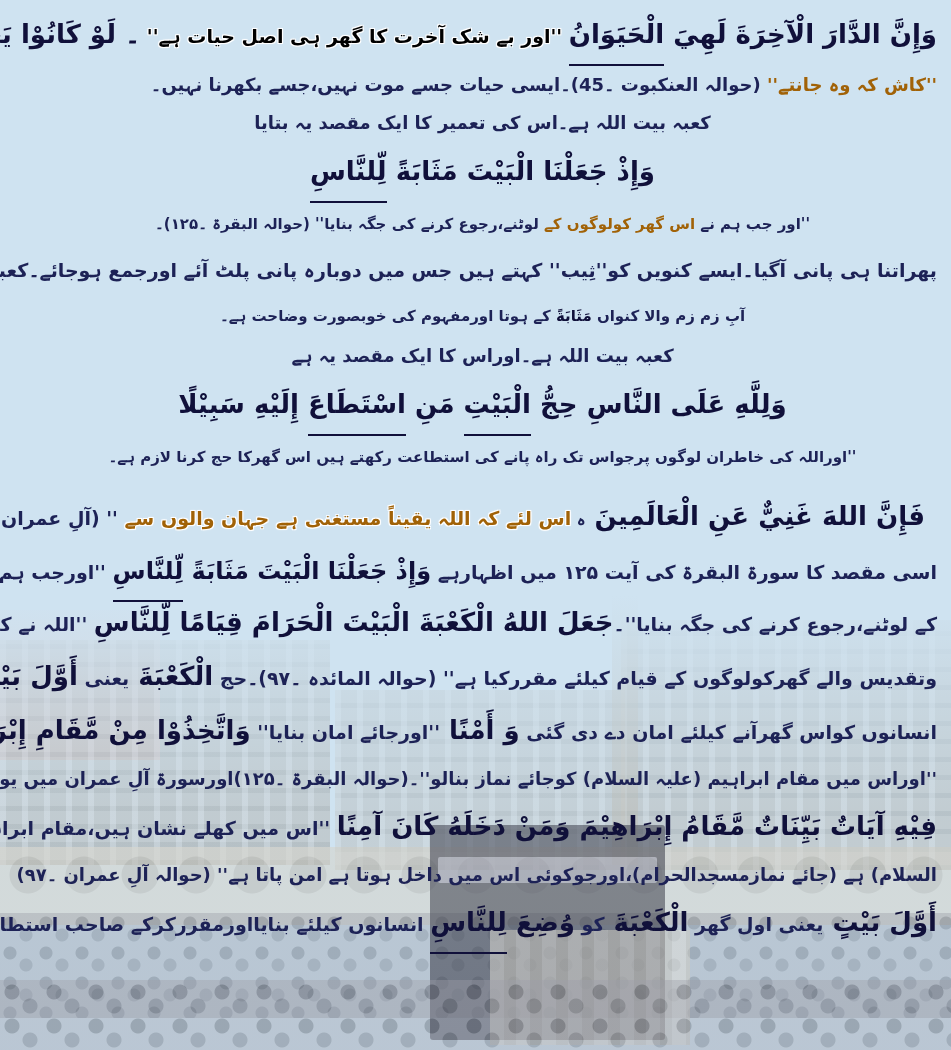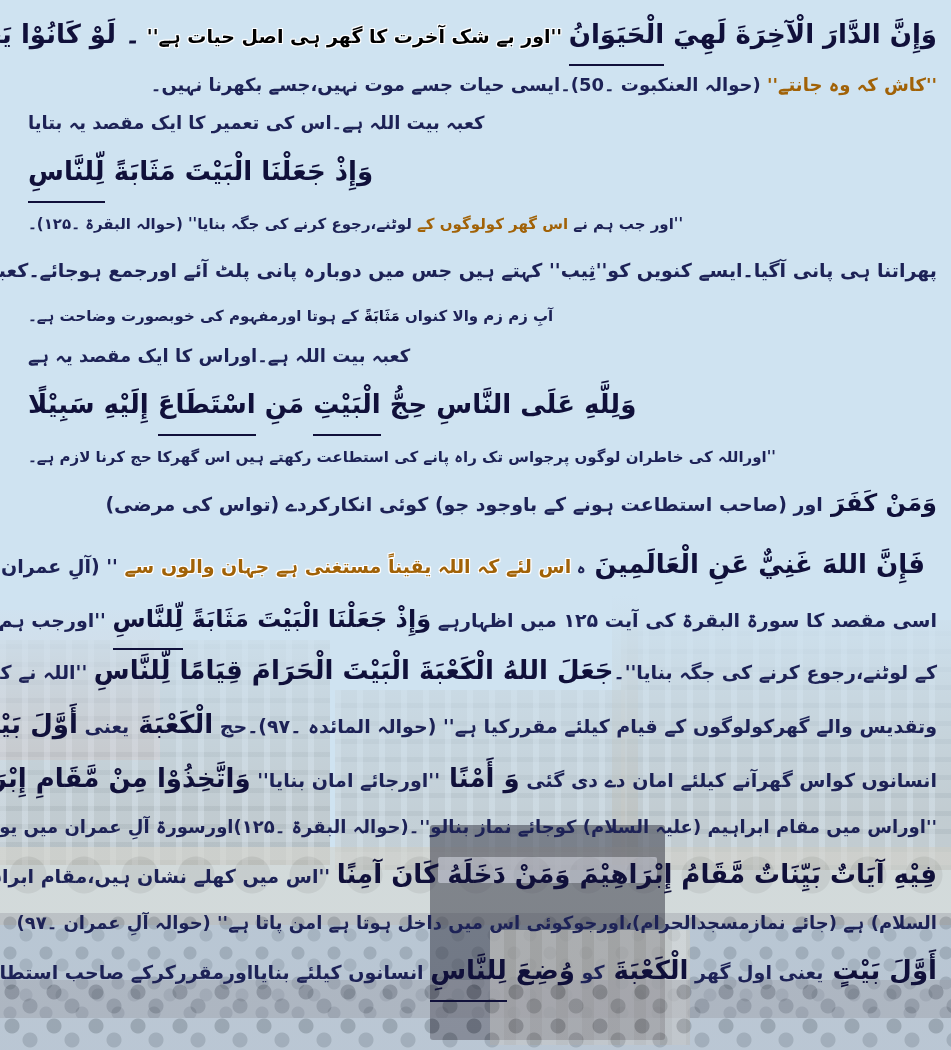--- a/index.html
+++ b/index.html
@@ -39,21 +39,21 @@
        radial-gradient(circle 8px at 30px 26px, #5a5a64 0 7px, transparent 8px),
        #9a9aa4;
       background-size:42px 34px;}
   .fade{left:0;top:0;right:0;bottom:0;
       background:linear-gradient(180deg,#cfe3f1 0%,rgba(207,227,241,.55) 22%,rgba(207,227,241,.12) 48%,rgba(207,227,241,.05) 100%);}
 
   
   .doc{position:absolute;inset:0;z-index:2;padding:6px 14px 0 28px;direction:rtl;}
   .line{white-space:nowrap;color:#1d2256;font-weight:700;}
   .al-right{text-align:right;}
-  .al-center{text-align:left;}
+  .al-center{text-align:center;}
   .gap-sm{margin-top:8px;}
   .pad-r{padding-right:12px;}
 
   .sz-l1{font-size:19px;line-height:56px;}
   .sz-l1 .st-ar,.sz-l1 .st-ar-u{font-size:26px;}
   .sz-note{font-size:18px;line-height:42px;}
   .sz-head{font-size:18px;line-height:34px;}
   .sz-verse{font-size:26px;line-height:62px;}
   .sz-trans{font-size:15px;line-height:45px;}
   .sz-body{font-size:19px;line-height:47px;}
@@ -85,30 +85,29 @@
     <div class="kaaba">
       <div class="kaaba-band"></div>
     </div>
     <div class="drape"></div>
     <div class="crowd-lower"></div>
     <div class="fade"></div>
   </div>
 
   <div class="doc">
       <div class="line al-right sz-l1"><span class="st-ar">وَإِنَّ الدَّارَ الْآخِرَةَ لَهِيَ </span><span class="st-ar-u">الْحَيَوَانُ</span><span class="st-purple"> ''اور بے شک آخرت کا گھر ہی اصل حیات ہے'' </span><span class="st-ar">۔ لَوْ كَانُوْا يَعْلَمُوْنَ</span></div>
-      <div class="line al-right sz-note"><span class="st-red">''کاش کہ وہ جانتے''</span><span class="st-urdu"> (حوالہ العنکبوت ۔50)۔ایسی حیات جسے موت نہیں،جسے بکھرنا نہیں۔</span></div>
+      <div class="line al-right sz-note"><span class="st-red">''کاش کہ وہ جانتے''</span><span class="st-urdu"> (حوالہ العنکبوت ۔45)۔ایسی حیات جسے موت نہیں،جسے بکھرنا نہیں۔</span></div>
       <div class="line al-center sz-head"><span class="st-urdu">کعبہ بیت اللہ ہے۔اس کی تعمیر کا ایک مقصد یہ بتایا</span></div>
       <div class="line al-center sz-verse"><span class="st-ar">وَإِذْ جَعَلْنَا الْبَيْتَ مَثَابَةً </span><span class="st-ar-u">لِّلنَّاسِ</span></div>
       <div class="line al-center sz-trans"><span class="st-urdu">''اور جب ہم نے </span><span class="st-red">اس گھر کولوگوں کے</span><span class="st-urdu"> لوٹنے،رجوع کرنے کی جگہ بنایا'' (حوالہ البقرۃ ۔۱۲۵)۔</span></div>
       <div class="line al-right sz-body"><span class="st-urdu">پھراتنا ہی پانی آگیا۔ایسے کنویں کو''ثِیب'' کہتے ہیں جس میں دوبارہ پانی پلٹ آئے اورجمع ہوجائے۔کعبہ معظّمہ کے دروازے کے پاس</span></div>
       <div class="line al-center sz-trans"><span class="st-urdu">آبِ زم زم والا کنواں </span><span class="st-ar">مَثَابَةً </span><span class="st-urdu">کے ہوتا اورمفہوم کی خوبصورت وضاحت ہے۔</span></div>
       <div class="line al-center sz-head"><span class="st-urdu">کعبہ بیت اللہ ہے۔اوراس کا ایک مقصد یہ ہے</span></div>
       <div class="line al-center sz-verse"><span class="st-ar">وَلِلَّهِ عَلَى النَّاسِ حِجُّ </span><span class="st-ar-u">الْبَيْتِ</span><span class="st-ar"> مَنِ </span><span class="st-ar-u">اسْتَطَاعَ</span><span class="st-ar"> إِلَيْهِ سَبِيْلًا</span></div>
       <div class="line al-center sz-trans"><span class="st-urdu">''اوراللہ کی خاطران لوگوں پرجواس تک راہ پانے کی استطاعت رکھتے ہیں اس گھرکا حج کرنا لازم ہے۔</span></div>
-      <div class="line al-right sz-body"><span class="st-ar">وَمَنْ كَفَرَ </span><span class="st-urdu">اور (صاحب استطاعت ہونے کے باوجود جو) کوئی انکارکردے (تواس کی مرضی)</span></div>
       <div class="line al-right sz-l1 gap-sm pad-r"><span class="st-ar">فَإِنَّ اللهَ غَنِيٌّ عَنِ الْعَالَمِينَ </span><span class="st-marker">ہ </span><span class="st-magenta">اس لئے کہ اللہ یقیناً مستغنی ہے جہان والوں سے</span><span class="st-urdu"> '' (آلِ عمران ۔۹۷)۔</span></div>
       <div class="line al-right sz-body"><span class="st-urdu">اسی مقصد کا سورۃ البقرۃ کی آیت ۱۲۵ میں اظہارہے </span><span class="st-ar">وَإِذْ جَعَلْنَا الْبَيْتَ مَثَابَةً </span><span class="st-ar-u">لِّلنَّاسِ</span><span class="st-urdu"> ''اورجب ہم نے اس گھرکولوگوں</span></div>
       <div class="line al-right sz-bodyx"><span class="st-urdu">کے لوٹنے،رجوع کرنے کی جگہ بنایا''۔</span><span class="st-ar">جَعَلَ اللهُ الْكَعْبَةَ الْبَيْتَ الْحَرَامَ قِيَامًا لِّلنَّاسِ</span><span class="st-urdu"> ''اللہ نے کعبہ،حرمت</span></div>
       <div class="line al-right sz-bodyx"><span class="st-urdu">وتقدیس والے گھرکولوگوں کے قیام کیلئے مقررکیا ہے'' (حوالہ المائدہ ۔۹۷)۔حج </span><span class="st-ar">الْكَعْبَةَ </span><span class="st-urdu">یعنی </span><span class="st-ar">أَوَّلَ بَيْتٍ </span></div>
       <div class="line al-right sz-bodyx"><span class="st-urdu">انسانوں کواس گھرآنے کیلئے امان دے دی گئی </span><span class="st-ar">وَ أَمْنًا </span><span class="st-urdu">''اورجائے امان بنایا'' </span><span class="st-ar">وَاتَّخِذُوْا مِنْ مَّقَامِ إِبْرَاهِيْمَ مُصَلًّى</span></div>
       <div class="line al-center sz-note"><span class="st-urdu">''اوراس میں مقام ابراہیم (علیہ السلام) کوجائے نماز بنالو''۔(حوالہ البقرۃ ۔۱۲۵)اورسورۃ آلِ عمران میں یوں بتایا</span></div>
       <div class="line al-right sz-bodyx"><span class="st-ar">فِيْهِ آيَاتٌ بَيِّنَاتٌ مَّقَامُ إِبْرَاهِيْمَ وَمَنْ دَخَلَهُ كَانَ آمِنًا</span><span class="st-urdu"> ''اس میں کھلے نشان ہیں،مقام ابراہیم (علیہ</span></div>
       <div class="line al-center sz-note"><span class="st-urdu">السلام) ہے (جائے نمازمسجدالحرام)،اورجوکوئی اس میں داخل ہوتا ہے امن پاتا ہے'' (حوالہ آلِ عمران ۔۹۷)</span></div>
       <div class="line al-right sz-bodyx"><span class="st-ar">أَوَّلَ بَيْتٍ </span><span class="st-urdu">یعنی اول گھر </span><span class="st-ar">الْكَعْبَةَ </span><span class="st-urdu">کو </span><span class="st-ar">وُضِعَ </span><span class="st-ar-u">لِلنَّاسِ</span><span class="st-urdu"> انسانوں کیلئے بنایااورمقررکرکے صاحب استطاعت لوگوں</span></div>
     </div>

